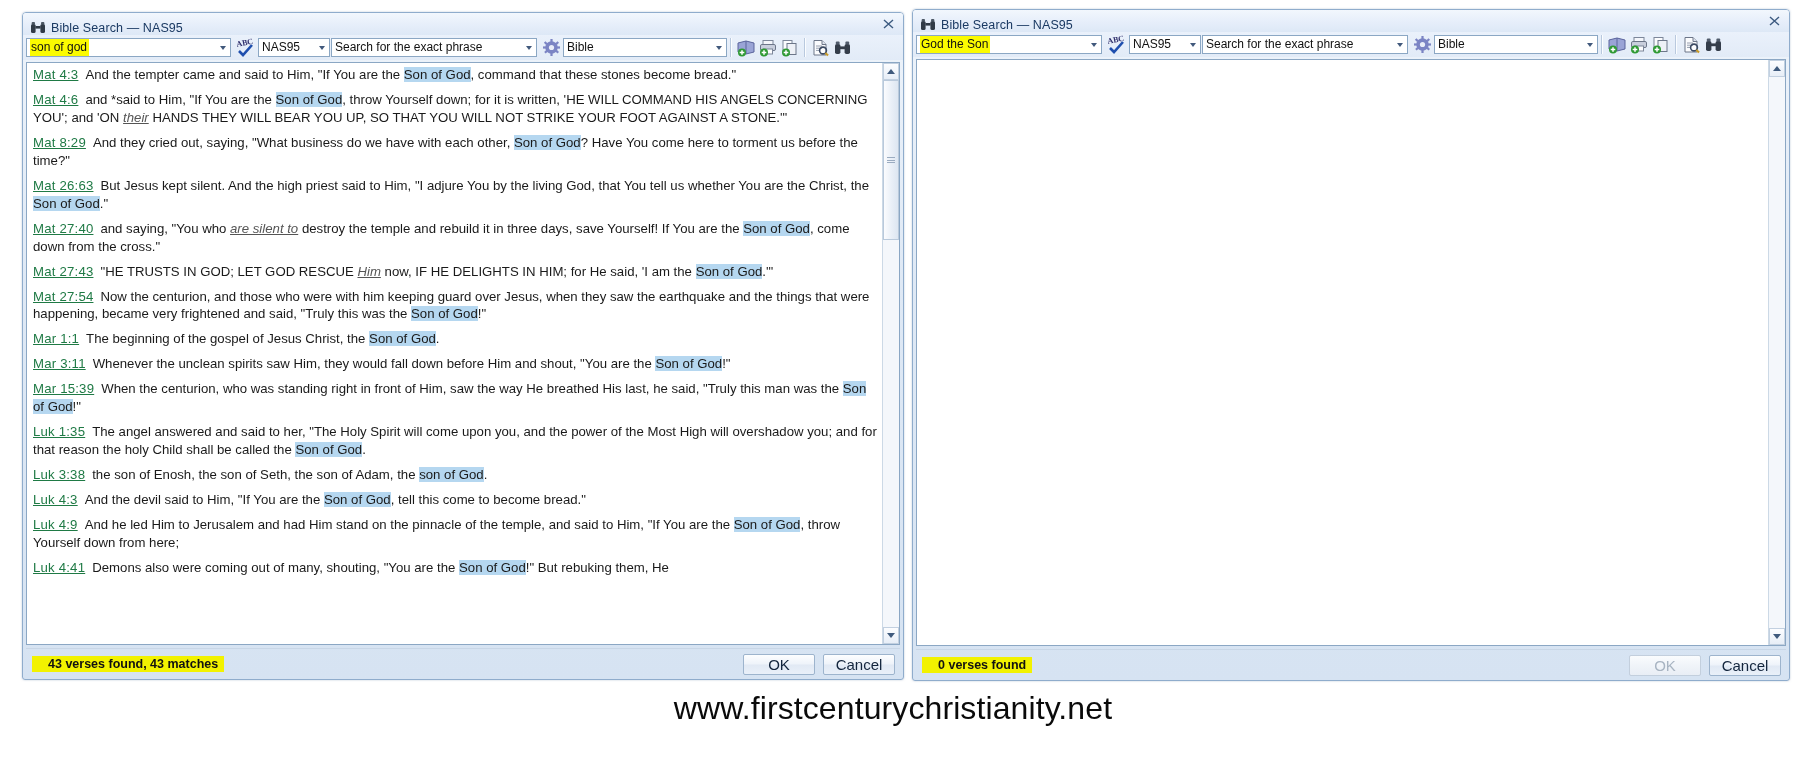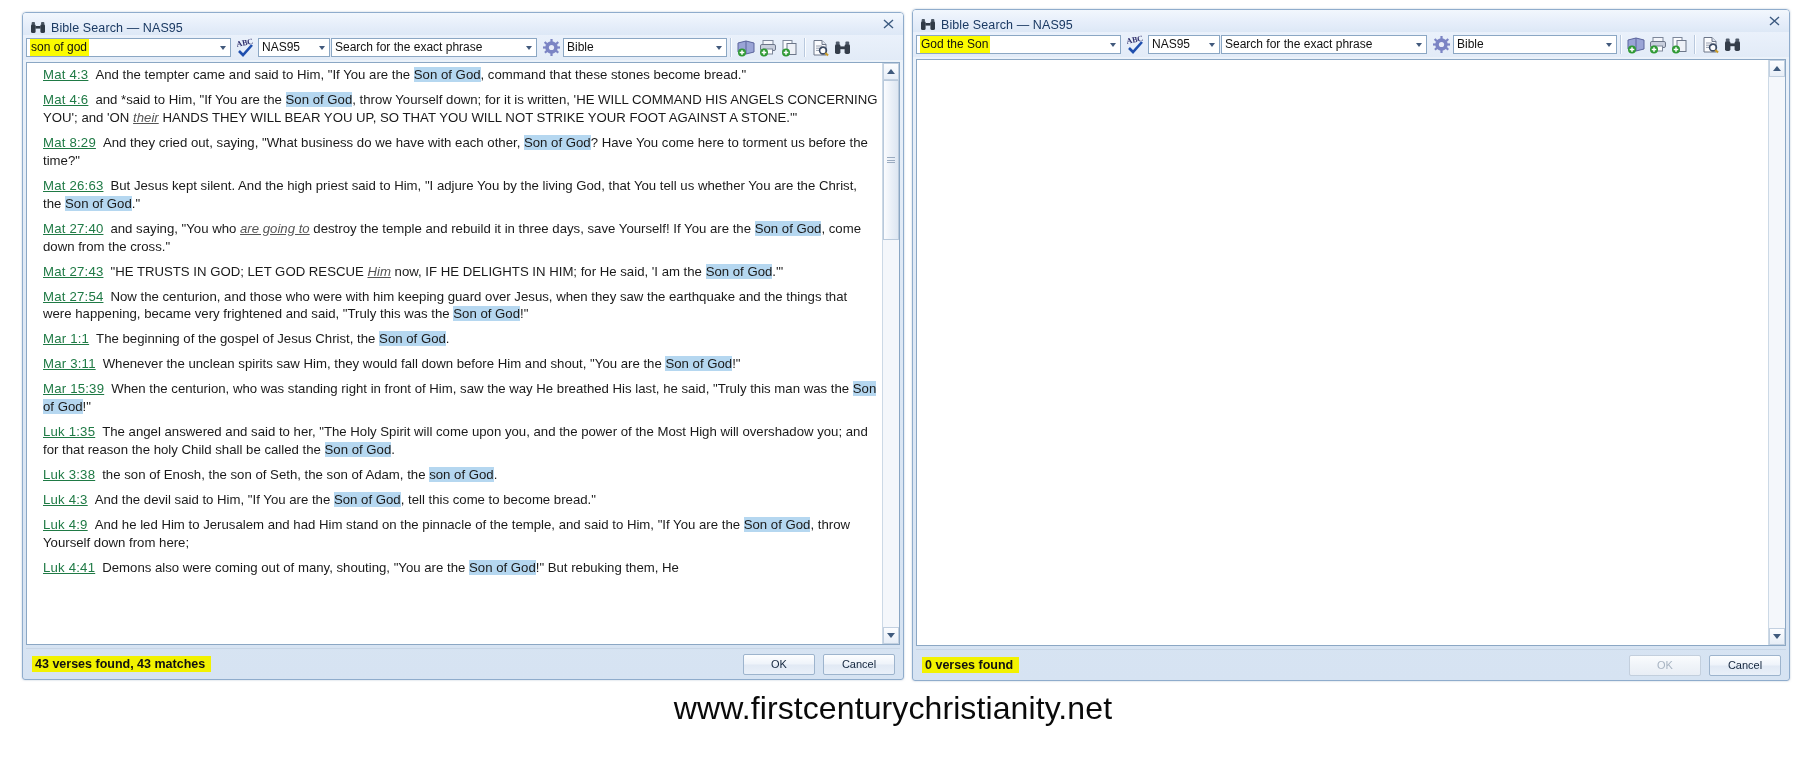--- a/index.html
+++ b/index.html
@@ -68,21 +68,21 @@
   .combo .arrow {
     flex: 0 0 15px; height: 17px; display:flex; align-items:center; justify-content:center;
     color: #3e567a;
   }
   .combo .arrow:after {
     content:""; width:0;height:0;
     border-left:3.5px solid transparent; border-right:3.5px solid transparent;
     border-top:4px solid #41597c;
   }
   .c-query { width: 205px; }
-  .win-right .c-query { width: 205px; }
+  .win-right .c-query { width: 186px; }
   .c-ver   { width: 72px; margin-left: 1px; }
   .c-mode  { width: 206px; margin-left: 1px; }
   .c-range { width: 164px; margin-left: 1px; }
 
   .tb-sep { width: 2px; height: 19px; margin: 0 3px;
             border-left: 1px solid #b9c9de; border-right: 1px solid #fbfdff; }
   .tb-btn { width: 22px; height: 21px; display:flex; align-items:center; justify-content:center; }
   .tb-btn svg { display:block; }
   .spellbtn { width: 24px; height: 21px; display:flex; align-items:center; justify-content:center; margin-left:2px;}
   .gearbtn  { width: 22px; height: 21px; display:flex; align-items:center; justify-content:center; margin-left:3px;}
@@ -93,21 +93,21 @@
     margin: 2px 3px 0 3px;
     background: #ffffff;
     border: 1px solid #8ba7c4;
     display: flex;
     overflow: hidden;
     position: relative;
   }
   .results {
     flex: 1 1 auto;
     overflow: hidden;
-    padding: 3px 4px 0 16px;
+    padding: 3px 4px 0 6px;
     font-size: 13.2px;
     line-height: 1.36;
     color: #1a1a1a;
     position: relative;
   }
   .verse { margin: 0 0 7px 0; text-align: left; }
   .vref {
     color: #1f7a45; text-decoration: underline; margin-right: 7px;
     letter-spacing: .2px; white-space: nowrap;
   }
@@ -137,27 +137,27 @@
       border-left:4px solid transparent;border-right:4px solid transparent;border-top:5px solid #3f5a7d;}
 
   
   .statusrow {
     flex: 0 0 30px; height: 30px;
     display: flex; align-items: center;
     padding: 0 8px 0 9px;
   }
   .status-text {
     font-size: 12.5px; font-weight: bold; color: #111;
-    background: #f2f200; padding: 1px 6px 1px 3px;
+    background: #f2f200; padding: 1px 6px 1px 16px;
     white-space: nowrap;
   }
   .spacer { flex: 1 1 auto; }
   .btn {
     width: 72px; height: 21px; margin-left: 8px;
-    font-size: 11px; color: #13253d;
+    font-size: 15px; color: #13253d;
     background: linear-gradient(to bottom,#fdfeff 0%, #eef3fa 48%, #e1e9f4 52%, #e9f0f9 100%);
     border: 1px solid #9db4cd; border-radius: 2px;
     display:flex; align-items:center; justify-content:center;
   }
   .btn.disabled { color:#a8b4c2; border-color:#c3cfdd;
     background: linear-gradient(to bottom,#fafcfe 0%, #f0f4f9 50%, #e9eef5 100%); }
 
   
   .status-sep { height:1px; background:#c8d6e6; margin: 3px 3px 0 3px; flex:0 0 1px;}
 
@@ -290,21 +290,21 @@
         </svg>
       </div>
     </div>
 
     <div class="pane-wrap">
       <div class="results" id="results-left">
           <div class="verse"><span class="vref">Mat 4:3</span><span>And the tempter came and said to Him, "If You are the </span><span class="hit">Son of God</span><span>, command that these stones become bread."</span></div>
           <div class="verse"><span class="vref">Mat 4:6</span><span>and *said to Him, "If You are the </span><span class="hit">Son of God</span><span>, throw Yourself down; for it is written, 'HE WILL COMMAND HIS ANGELS CONCERNING YOU'; and 'ON </span><span class="ital">their</span><span> HANDS THEY WILL BEAR YOU UP, SO THAT YOU WILL NOT STRIKE YOUR FOOT AGAINST A STONE.'"</span></div>
           <div class="verse"><span class="vref">Mat 8:29</span><span>And they cried out, saying, "What business do we have with each other, </span><span class="hit">Son of God</span><span>? Have You come here to torment us before the time?"</span></div>
           <div class="verse"><span class="vref">Mat 26:63</span><span>But Jesus kept silent. And the high priest said to Him, "I adjure You by the living God, that You tell us whether You are the Christ, the </span><span class="hit">Son of God</span><span>."</span></div>
-          <div class="verse"><span class="vref">Mat 27:40</span><span>and saying, "You who </span><span class="ital">are going to</span><span> destroy the temple and rebuild it in three days, save Yourself! If You are the </span><span class="hit">Son of God</span><span>, come down from the cross."</span></div>
+          <div class="verse"><span class="vref">Mat 27:40</span><span>and saying, "You who </span><span class="ital">are silent to</span><span> destroy the temple and rebuild it in three days, save Yourself! If You are the </span><span class="hit">Son of God</span><span>, come down from the cross."</span></div>
           <div class="verse"><span class="vref">Mat 27:43</span><span>"HE TRUSTS IN GOD; LET GOD RESCUE </span><span class="ital">Him</span><span> now, IF HE DELIGHTS IN HIM; for He said, 'I am the </span><span class="hit">Son of God</span><span>.'"</span></div>
           <div class="verse"><span class="vref">Mat 27:54</span><span>Now the centurion, and those who were with him keeping guard over Jesus, when they saw the earthquake and the things that were happening, became very frightened and said, "Truly this was the </span><span class="hit">Son of God</span><span>!"</span></div>
           <div class="verse"><span class="vref">Mar 1:1</span><span>The beginning of the gospel of Jesus Christ, the </span><span class="hit">Son of God</span><span>.</span></div>
           <div class="verse"><span class="vref">Mar 3:11</span><span>Whenever the unclean spirits saw Him, they would fall down before Him and shout, "You are the </span><span class="hit">Son of God</span><span>!"</span></div>
           <div class="verse"><span class="vref">Mar 15:39</span><span>When the centurion, who was standing right in front of Him, saw the way He breathed His last, he said, "Truly this man was the </span><span class="hit">Son of God</span><span>!"</span></div>
           <div class="verse"><span class="vref">Luk 1:35</span><span>The angel answered and said to her, "The Holy Spirit will come upon you, and the power of the Most High will overshadow you; and for that reason the holy Child shall be called the </span><span class="hit">Son of God</span><span>.</span></div>
           <div class="verse"><span class="vref">Luk 3:38</span><span>the son of Enosh, the son of Seth, the son of Adam, the </span><span class="hit">son of God</span><span>.</span></div>
           <div class="verse"><span class="vref">Luk 4:3</span><span>And the devil said to Him, "If You are the </span><span class="hit">Son of God</span><span>, tell this come to become bread."</span></div>
           <div class="verse"><span class="vref">Luk 4:9</span><span>And he led Him to Jerusalem and had Him stand on the pinnacle of the temple, and said to Him, "If You are the </span><span class="hit">Son of God</span><span>, throw Yourself down from here;</span></div>
           <div class="verse"><span class="vref">Luk 4:41</span><span>Demons also were coming out of many, shouting, "You are the </span><span class="hit">Son of God</span><span>!" But rebuking them, He</span></div>

